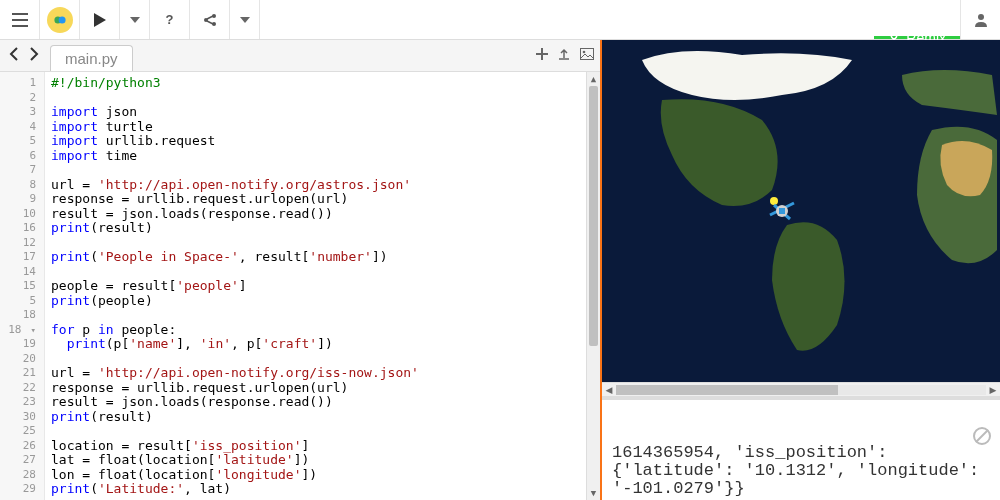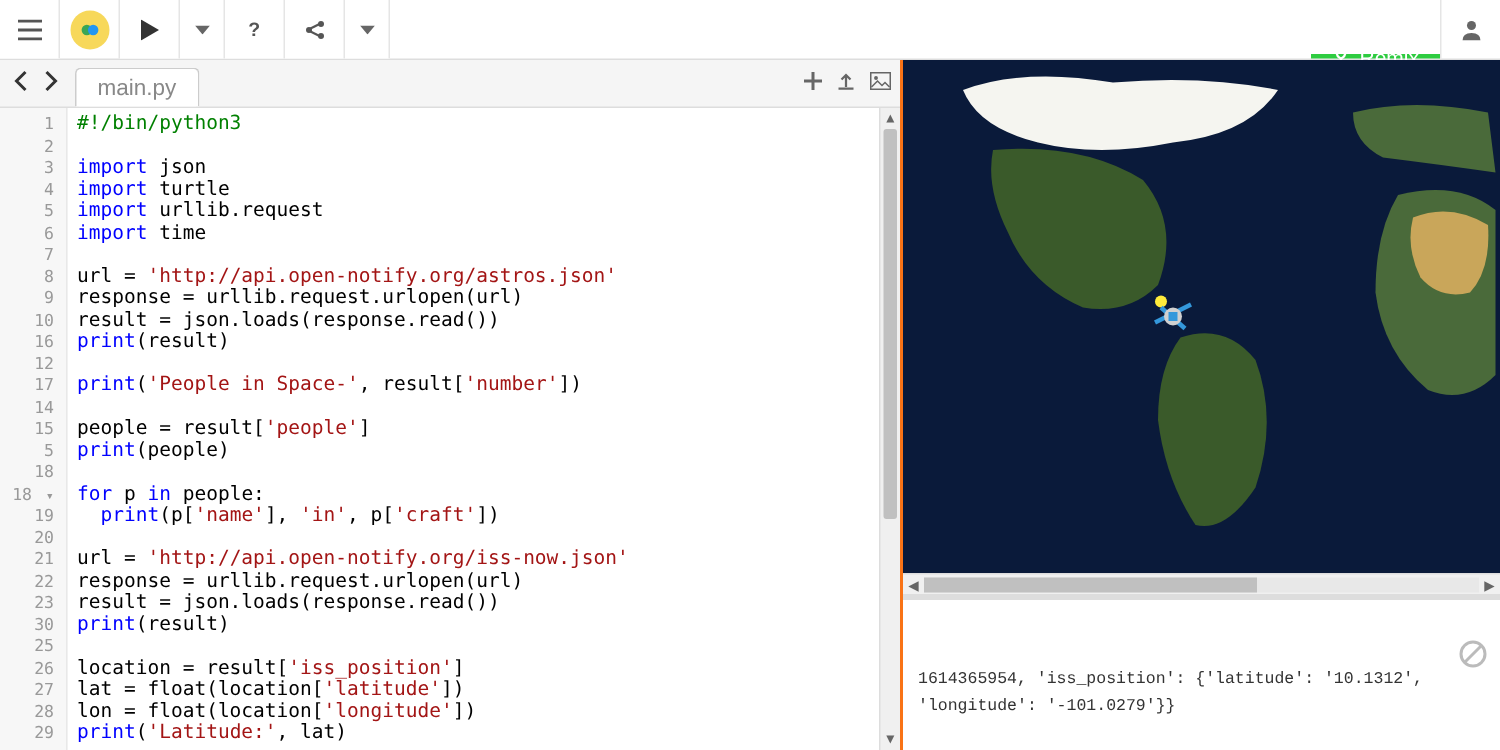--- a/index.html
+++ b/index.html
@@ -49,21 +49,21 @@
   
   .output-top { flex:1; background:#0a1a3a; position:relative; overflow:hidden;}
   .map { position:absolute; inset:0; }
   .timestamp-overlay { position:absolute; top:110px; right:6px; color:#ffeb3b; font-family:"Courier New",monospace; font-weight:bold; font-size:15px; white-space:nowrap;}
   .iss { position:absolute; top:155px; left:162px; }
   .hscroll-out { height:14px; background:#f0f0f0; border-top:1px solid #ddd; display:flex; align-items:center;}
   .hscroll-out .lb, .hscroll-out .rb { width:14px; text-align:center; font-size:9px; color:#666; cursor:pointer;}
   .hscroll-out .track { flex:1; height:10px; background:#e8e8e8; position:relative;}
   .hscroll-out .thumb { position:absolute; left:0; width:60%; top:0; bottom:0; background:#c0c0c0;}
   .splitter { height:4px; background:#ddd; cursor:row-resize;}
-  .console { height:100px; background:#fff; font-family:"Courier New",monospace; font-size:11px; padding:8px 10px; color:#333; position:relative; overflow:hidden; white-space:pre-wrap; line-height:18px;}
+  .console { height:100px; background:#fff; font-family:"Courier New",monospace; font-size:17px; padding:8px 10px; color:#333; position:relative; overflow:hidden; white-space:pre-wrap; line-height:18px;}
   .console .stop { position:absolute; right:8px; top:8px; color:#bbb; cursor:pointer;}
 </style>
 </head>
 <body>
 
 <div class="topbar">
   <div class="topbar-left">
     <div class="tb-btn">
       <svg width="16" height="14">
           <path d="M0 1h16M0 7h16M0 13h16" stroke="#555" stroke-width="2"></path>

